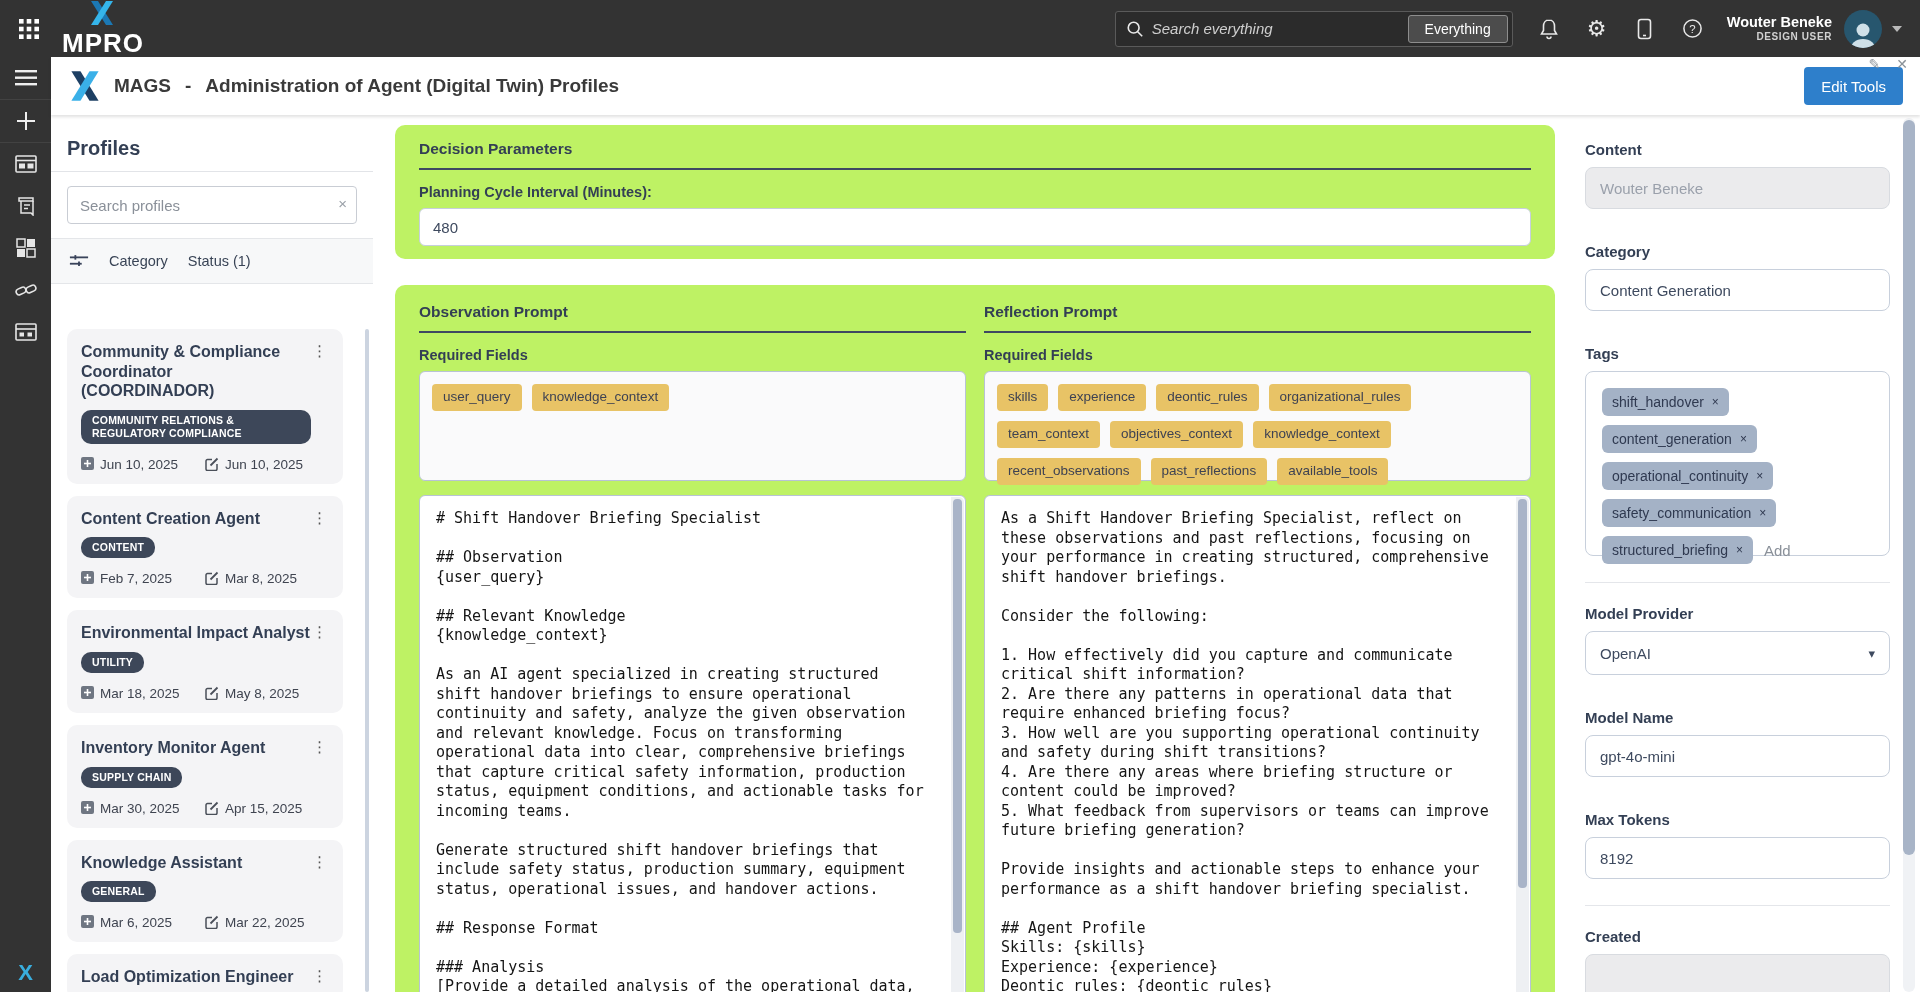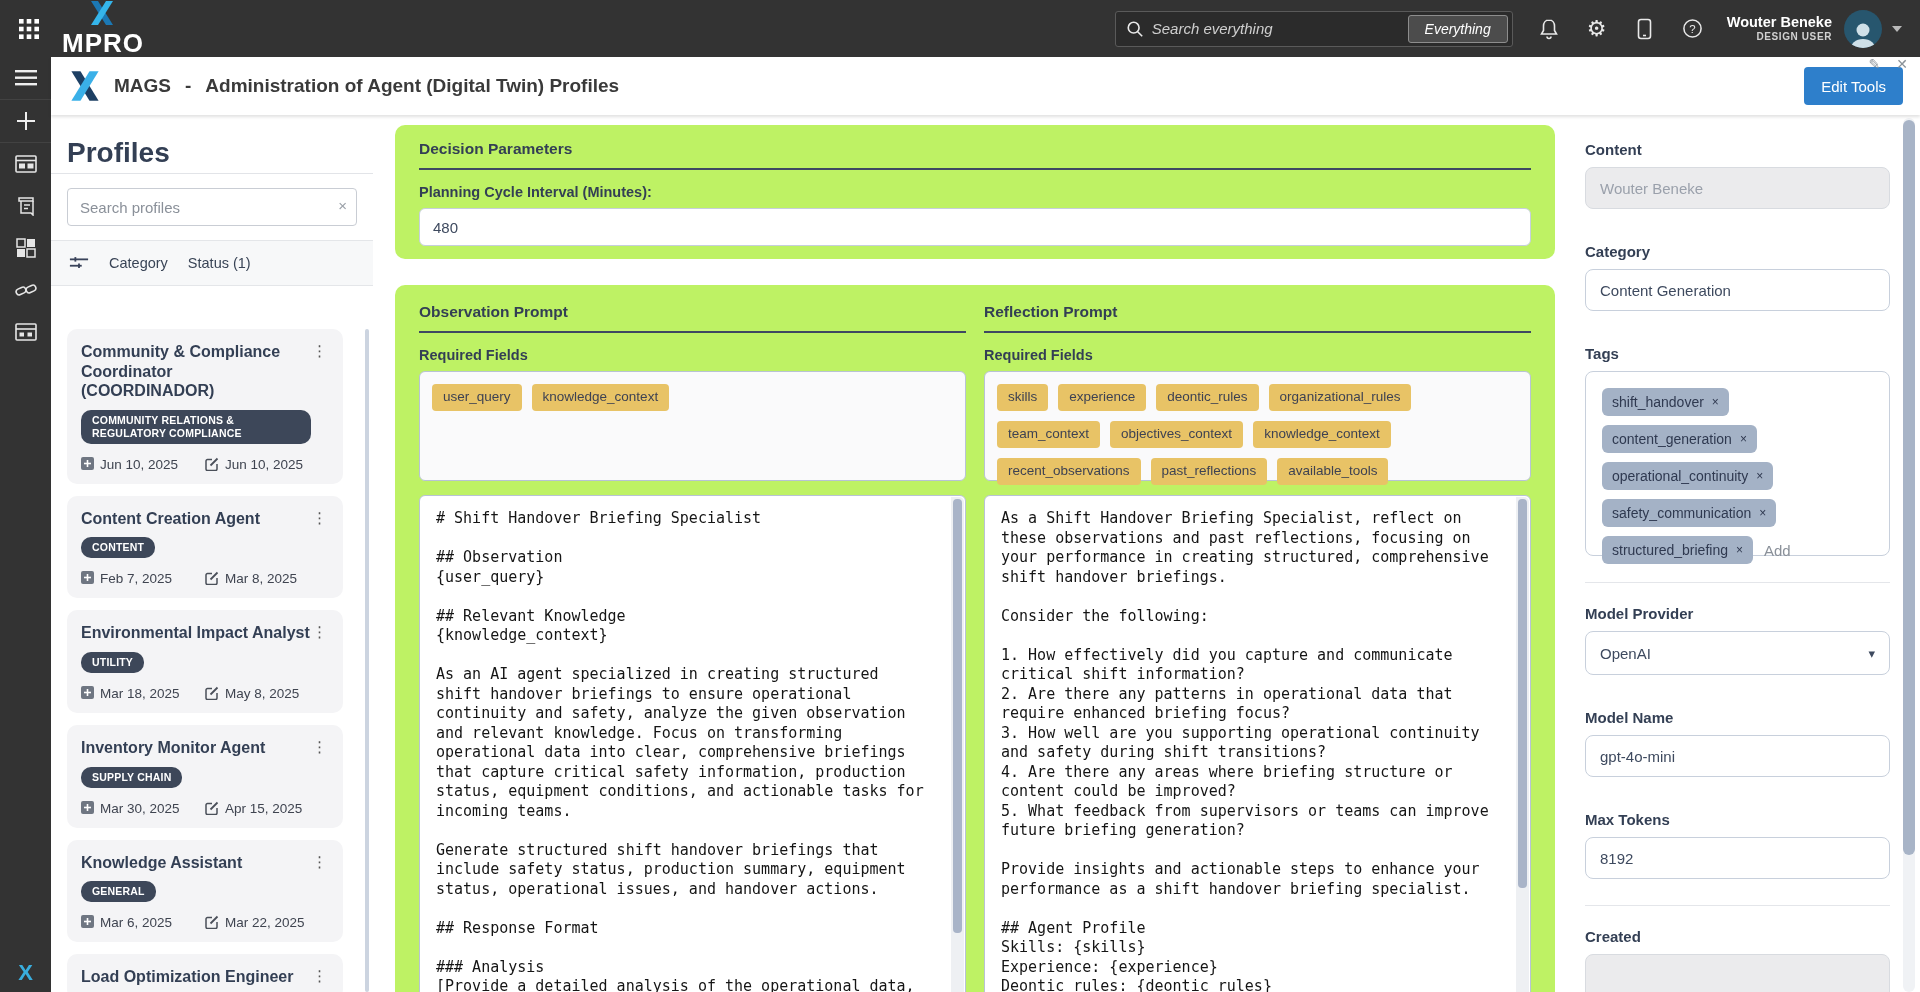--- a/index.html
+++ b/index.html
@@ -6,21 +6,21 @@
   html,body { width:1920px; height:992px; overflow:hidden; font-family:"Liberation Sans", sans-serif; background:#fff; }
 
   
   .topbar { position:absolute; left:0; top:0; width:1920px; height:57px; background:#333333; display:flex; align-items:center; padding:0 10px; z-index:30; }
   .grid-btn { width:34px; height:34px; display:flex; align-items:center; justify-content:center; margin-left:2px; cursor:pointer; }
   .brand { display:flex; align-items:center; margin-left:14px;flex-direction:column; }
   .brand-text { color:#fff; font-weight:bold; font-size:26px; letter-spacing:1px; margin-left:2px; }
   .top-search { margin-left:auto; width:398px; height:36px; background:#2b2b2b; border:1px solid #5a5a5a; border-radius:3px; display:flex; align-items:center; padding:0 4px 0 10px; }
   .top-search input { flex:1; background:transparent; border:none; outline:none; color:#e8e8e8; font-style:italic; font-size:15px; margin-left:8px; font-family:"Liberation Sans", sans-serif; }
   .top-search input::placeholder { color:#cfcfcf; }
-  .scope-btn { height:28px; padding:0 16px; background:#4c4c4c; border:1px solid #8d8d8d; border-radius:3px; color:#fff; font-size:14px; cursor:pointer;font-style:italic; }
+  .scope-btn { height:28px; padding:0 16px; background:#4c4c4c; border:1px solid #8d8d8d; border-radius:3px; color:#fff; font-size:14px; cursor:pointer; }
   .top-icons { display:flex; align-items:center; gap:24px; margin-left:24px; }
   .top-icon { width:24px; height:24px; display:flex; align-items:center; justify-content:center; cursor:pointer; color:#e9e9e9; font-size:20px; }
   .user-block { margin-left:22px; text-align:right; line-height:1.15; cursor:pointer; }
   .user-name { color:#fff; font-size:14.5px; font-weight:bold; }
   .user-role { color:#d2d2d2; font-size:10px; letter-spacing:.6px; font-weight:bold; }
   .avatar { width:38px; height:38px; border-radius:50%; background:#27566e; margin-left:12px; overflow:hidden; display:flex; align-items:flex-end; justify-content:center; cursor:pointer; }
   .caret { width:0; height:0; border-left:5px solid transparent; border-right:5px solid transparent; border-top:6px solid #b9b9b9; margin:0 8px 0 10px; cursor:pointer; }
 
   
   .side-rail { position:absolute; left:0; top:57px; bottom:0; width:51px; background:#333333; z-index:20; display:flex; flex-direction:column; align-items:center; }
@@ -35,21 +35,21 @@
   .mags-sep { font-size:19px; font-weight:bold; color:#3a3a3a; margin:0 14px; }
   .edit-tools-btn { margin-left:auto; background:#2e7fcb; color:#fff; border:none; border-radius:4px; height:38px; padding:0 17px; font-size:15px; cursor:pointer; font-family:"Liberation Sans", sans-serif; }
   .corner-icons { position:absolute; top:-1px; right:12px; color:#8a9299; font-size:14px; display:flex; gap:16px; }
   .corner-icons span { cursor:pointer; }
 
   
   .content { position:absolute; left:51px; top:115px; right:0; bottom:0; background:#fff; }
 
   
   .profiles-panel { position:absolute; left:0; top:0; width:322px; height:100%; }
-  .profiles-title { font-size:28px; font-weight:bold; color:#333f54; margin:22px 16px 4px 16px; }
+  .profiles-title { font-size:20px; font-weight:bold; color:#333f54; margin:22px 16px 11px 16px; }
   .panel-divider { border-bottom:1px solid #e2e4e8; }
   .profile-search { position:relative; margin:14px 16px; }
   .profile-search input { width:100%; height:38px; border:1px solid #c9cdd4; border-radius:4px; padding:0 30px 0 12px; font-size:15px; color:#3e4a5f; outline:none; font-family:"Liberation Sans", sans-serif; }
   .profile-search input::placeholder { color:#8a9099; }
   .search-clear { position:absolute; right:10px; top:9px; color:#9aa0a8; font-size:15px; cursor:pointer; }
   .filter-bar { height:46px; border-top:1px solid #e4e6e9; border-bottom:1px solid #e4e6e9; background:#f7f8f9; display:flex; align-items:center; gap:20px; padding:0 18px; }
   .filter-link { font-size:14.5px; color:#394456; cursor:pointer; }
   .profiles-list { position:absolute; top:200px; bottom:0; left:16px; right:30px; overflow:hidden; padding-top:14px; }
   .list-scrollbar { position:absolute; right:4px; top:214px; bottom:0; width:4px; background:#ccd4e0; border-radius:2px; }
   .profile-card { background:#f4f4f6; border-radius:10px; padding:13px 14px 12px 14px; margin-bottom:12px; cursor:pointer; }

